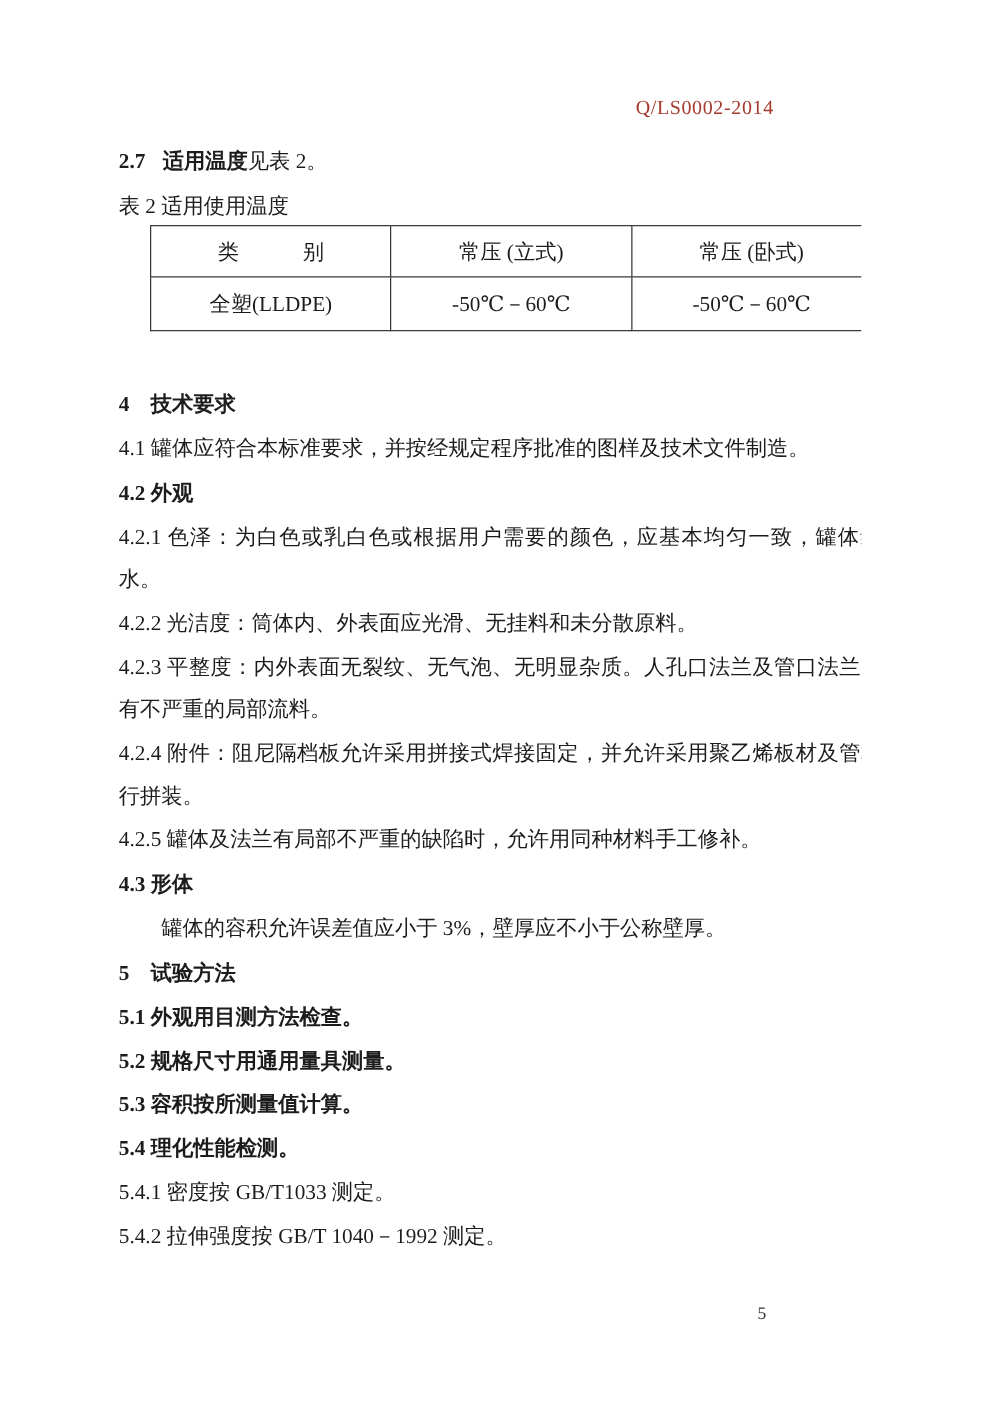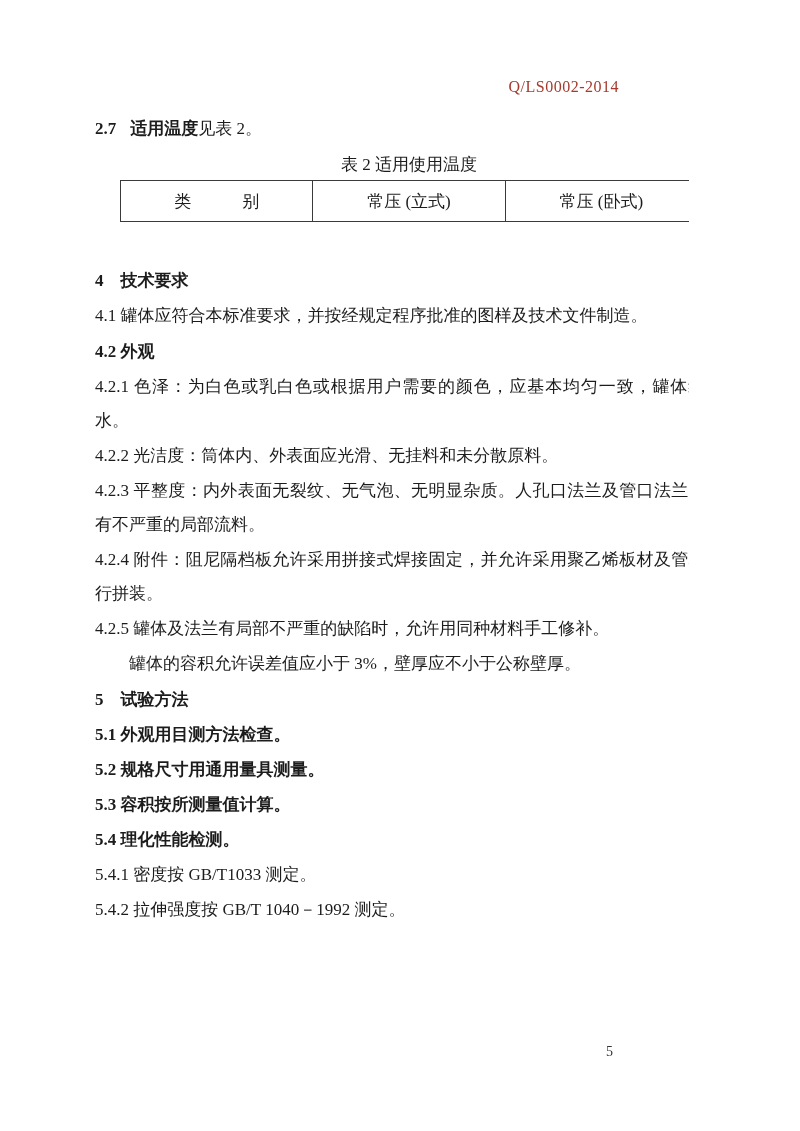--- a/index.html
+++ b/index.html
@@ -37,21 +37,20 @@
   .heading {
     margin-top: 2px;
   }
   .heading-4 { margin-top: 42px; }
   .heading-5 { margin-top: 2px; }
   .indent { text-indent: 2em; }
   .table-title {
     margin-top: 6px;
     font-size: 17px;
     line-height: 26px;
-    text-align: center;
   }
   table.t2 {
     width: 578px;
     margin: 2px auto 0 auto;
     border-collapse: collapse;
     table-layout: fixed;
   }
   table.t2 td {
     border: 1.5px solid #3a3a3a;
     font-size: 17px;
@@ -82,31 +81,37 @@
 
     <div class="table-title">表 2  适用使用温度</div>
 
     <table class="t2">
       <tbody>
         <tr>
           <td>类　　　别</td>
           <td>常压 (立式)</td>
           <td>常压 (卧式)</td>
         </tr>
+        <tr class="datarow">
+          <td>全塑(LLDPE)</td>
+          <td>-50℃－60℃</td>
+          <td>-50℃－60℃</td>
+        </tr>
       </tbody>
     </table>
 
     <p class="p b heading heading-4">4　技术要求</p>
     <p class="p">4.1 罐体应符合本标准要求，并按经规定程序批准的图样及技术文件制造。</p>
     <p class="p b heading">4.2 外观</p>
     <p class="p">4.2.1 色泽：为白色或乳白色或根据用户需要的颜色，应基本均匀一致，罐体经盛水。</p>
     <p class="p">4.2.2 光洁度：筒体内、外表面应光滑、无挂料和未分散原料。</p>
     <p class="p">4.2.3 平整度：内外表面无裂纹、无气泡、无明显杂质。人孔口法兰及管口法兰允许有不严重的局部流料。</p>
     <p class="p">4.2.4 附件：阻尼隔档板允许采用拼接式焊接固定，并允许采用聚乙烯板材及管材进行拼装。</p>
     <p class="p">4.2.5 罐体及法兰有局部不严重的缺陷时，允许用同种材料手工修补。</p>
+    <p class="p b heading">4.3 形体</p>
     <p class="p indent">罐体的容积允许误差值应小于 3%，壁厚应不小于公称壁厚。</p>
 
     <p class="p b heading heading-5">5　试验方法</p>
     <p class="p b">5.1 外观用目测方法检查。</p>
     <p class="p b">5.2 规格尺寸用通用量具测量。</p>
     <p class="p b">5.3 容积按所测量值计算。</p>
     <p class="p b">5.4 理化性能检测。</p>
     <p class="p">5.4.1 密度按 GB/T1033 测定。</p>
     <p class="p">5.4.2 拉伸强度按 GB/T 1040－1992 测定。</p>
 

